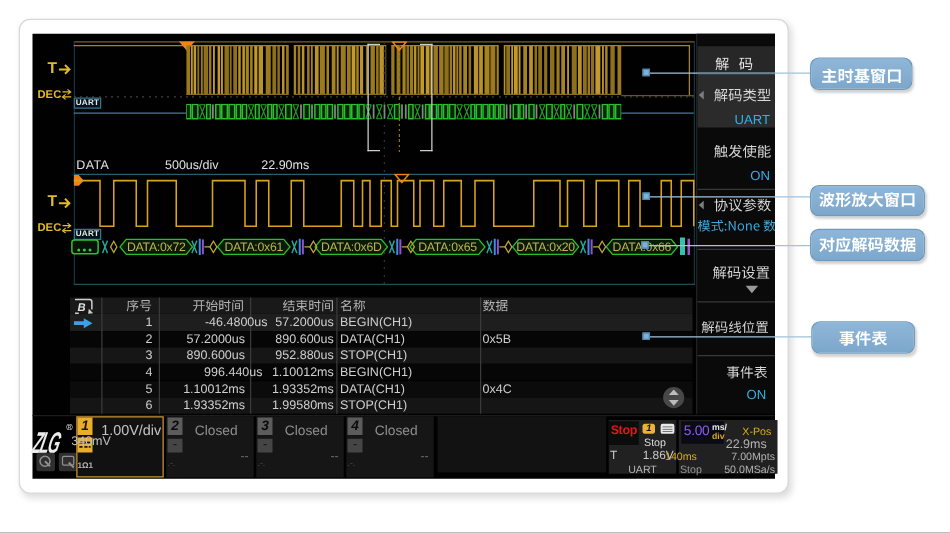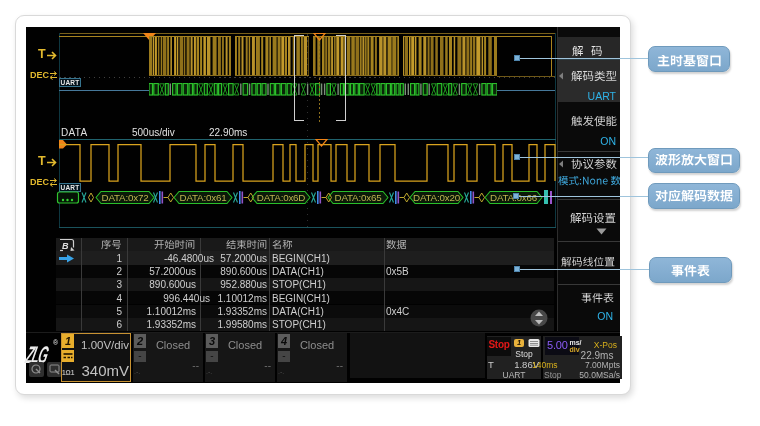--- a/index.html
+++ b/index.html
@@ -439,21 +439,21 @@
   </svg>
 <div class="abs" style="left:61px;top:333px;width:70px;height:49px;border:1px solid #c89232;background:#111"></div>
 <div class="abs" style="left:62px;top:334px;width:12px;height:14px;background:#e8ae2c;color:#221500;font-size:11px;font-weight:bold;font-style:italic;text-align:center;line-height:14px">1</div>
 <div class="abs" style="left:62px;top:350px;width:12px;height:12px;background:#e8ae2c"></div>
 <svg class="abs" style="left:63px;top:353px" width="10" height="7">
     <path d="M0.5 1H9.5" stroke="#221500" stroke-width="1.6"></path>
     <path d="M0.5 4.5H3M4.5 4.5H7M8 4.5H9.5" stroke="#221500" stroke-width="1.4"></path>
   </svg>
 <div class="abs" style="left:62px;top:369px;font-size:6.5px;color:#b5b5b5;font-weight:bold">1Ω1</div>
 <div class="abs" style="left:57px;top:339px;width:72px;font-size:11.5px;color:#c2c2c2;text-align:right">1.00V/div</div>
-<div class="abs" style="left:57px;top:362px;width:72px;font-size:15px;color:#c2c2c2;text-align:right">340mV</div>
+<div class="abs" style="left:57px;top:348px;width:72px;font-size:10px;color:#c2c2c2;">340mV</div>
 <div class="abs" style="left:133px;top:333px;width:70px;height:49px;background:#161616"></div>
 <div class="abs" style="left:134px;top:334px;width:12px;height:14px;background:#5c5c5c;color:#0a0a0a;font-size:11px;font-weight:bold;font-style:italic;text-align:center;line-height:14px">2</div>
 <div class="abs" style="left:134px;top:351px;width:12px;height:11px;background:#454545;color:#111;font-size:10px;text-align:center;line-height:10px">-</div>
 <div class="abs" style="left:147px;top:339px;width:52px;font-size:11px;color:#8e8e8e;text-align:center">Closed</div>
 <div class="abs" style="left:173px;top:360px;width:26px;font-size:10px;color:#6e6e6e;text-align:right">--</div>
 <div class="abs" style="left:134px;top:368px;font-size:7px;color:#4e4e4e">.-.</div>
 <div class="abs" style="left:205px;top:333px;width:70px;height:49px;background:#161616"></div>
 <div class="abs" style="left:206px;top:334px;width:12px;height:14px;background:#5c5c5c;color:#0a0a0a;font-size:11px;font-weight:bold;font-style:italic;text-align:center;line-height:14px">3</div>
 <div class="abs" style="left:206px;top:351px;width:12px;height:11px;background:#454545;color:#111;font-size:10px;text-align:center;line-height:10px">-</div>
 <div class="abs" style="left:219px;top:339px;width:52px;font-size:11px;color:#8e8e8e;text-align:center">Closed</div>

